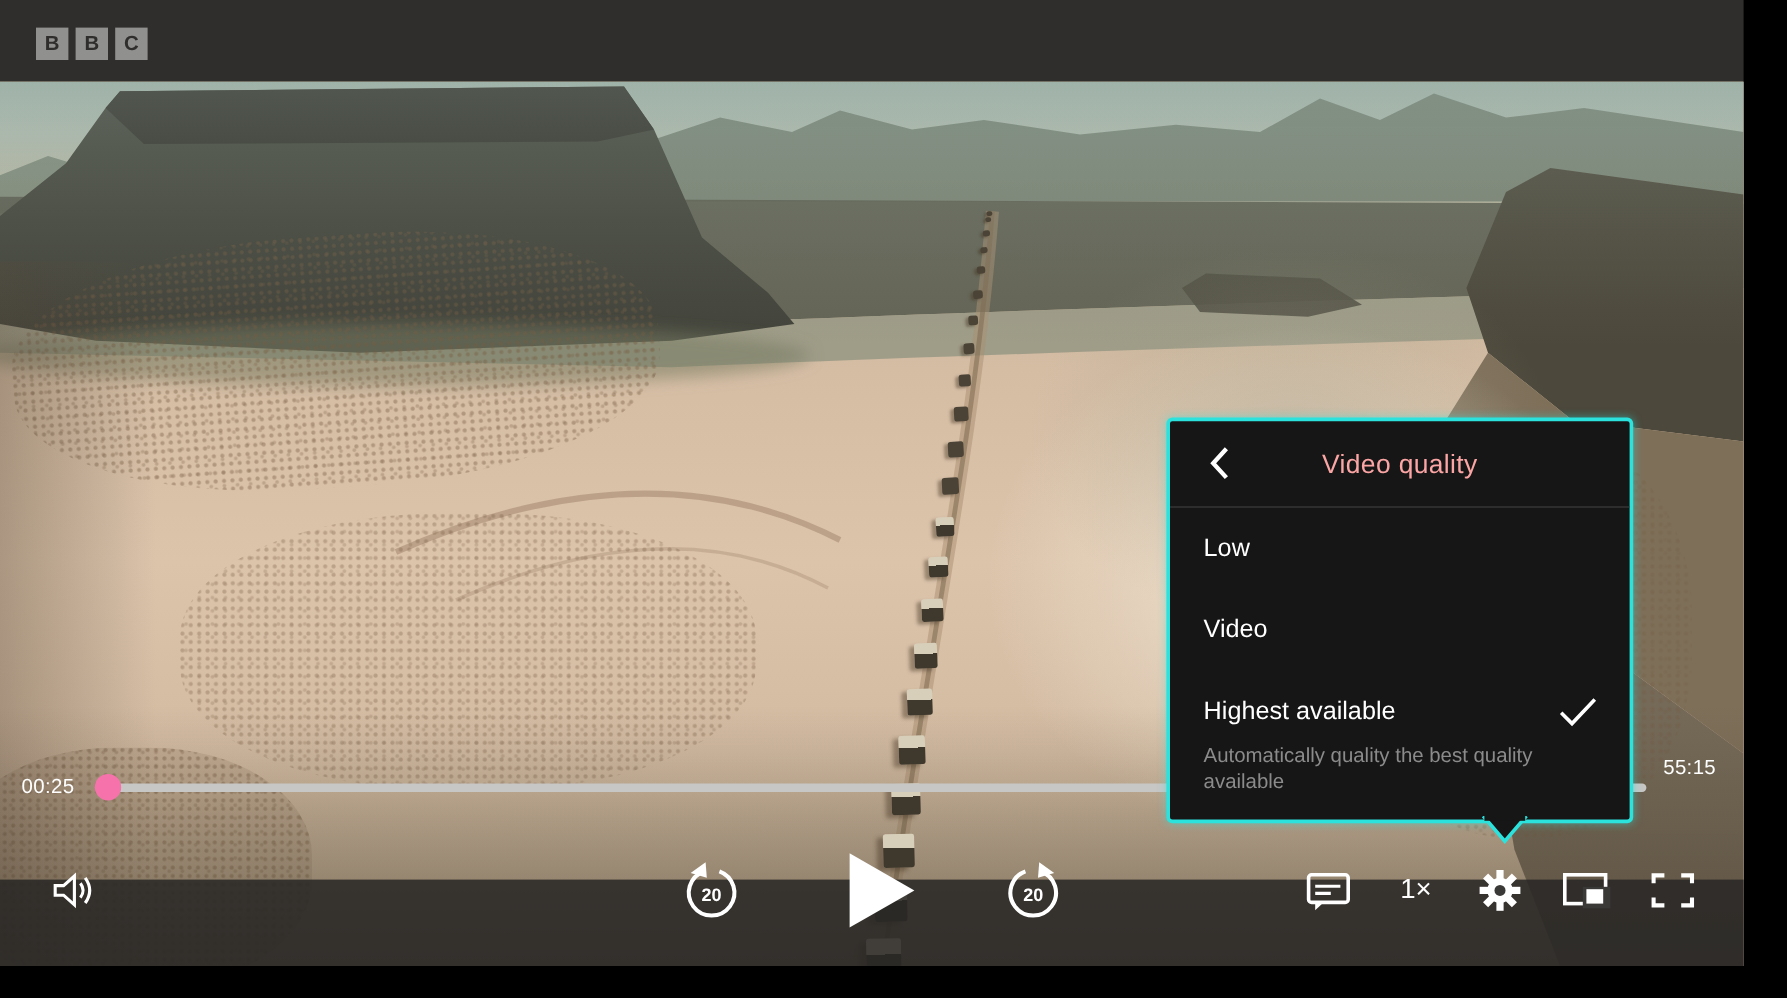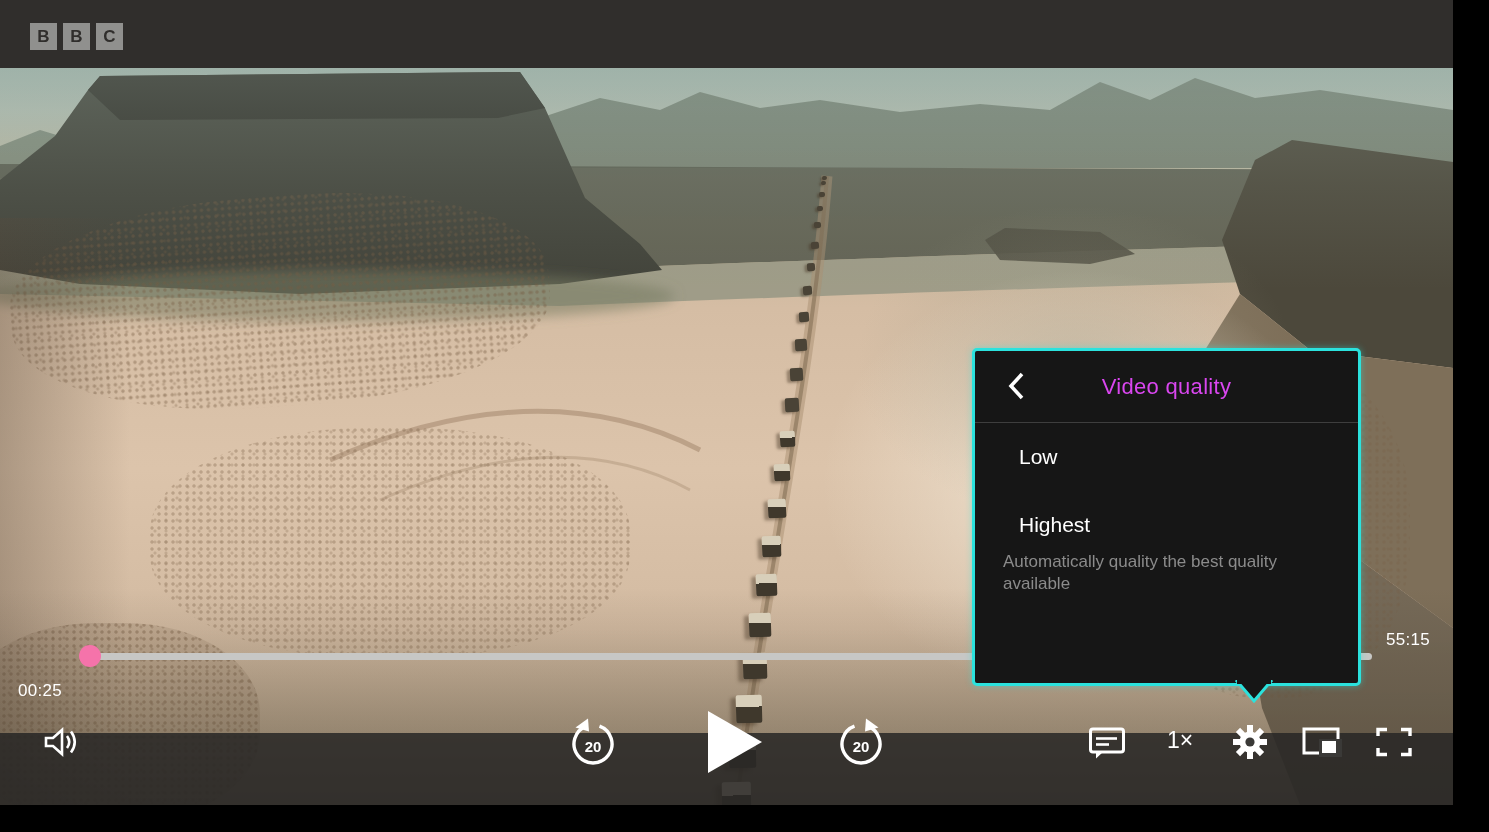--- a/index.html
+++ b/index.html
@@ -32,41 +32,41 @@
   .speckD{left:1130px;top:290px;width:280px;height:340px;opacity:.5;}
   .leftshade{position:absolute;left:0;top:150px;width:130px;height:587px;
       background:linear-gradient(90deg,rgba(80,66,52,.35),rgba(80,66,52,0));}
   .bottomshade{position:absolute;left:0;top:520px;width:1453px;height:217px;
       background:linear-gradient(180deg,rgba(68,58,44,0),rgba(68,58,44,.45));}
   .haze{position:absolute;inset:0;background:linear-gradient(180deg,rgba(160,180,170,.30) 0%,rgba(160,180,170,.12) 16%,rgba(160,180,170,0) 30%);}
   .truck{position:absolute;border-radius:2px;}
 
   
   .time{position:absolute;color:#fff;font-size:17px;letter-spacing:.3px;}
-  .time-current{left:18px;top:646px;margin-top:35px;}
+  .time-current{left:18px;top:646px;}
   .time-total{left:1386px;top:630px;}
   .progress-track{position:absolute;left:88px;top:653px;width:1284px;height:7px;border-radius:3.5px;background:#c7c7c5;}
   .playhead{position:absolute;left:79px;top:645px;width:22px;height:22px;border-radius:50%;background:#f573aa;}
 
   
   .controls-band{position:absolute;left:0;top:733px;width:1453px;height:72px;background:rgba(40,39,37,.86);}
   .ctl{position:absolute;display:flex;justify-content:center;color:#fff;}
   .skip-label{position:absolute;width:100%;text-align:center;top:24px;font-size:15px;font-weight:bold;color:#fff;}
   .play-tri{position:absolute;left:708px;top:711px;width:0;height:0;
       border-left:54px solid #fff;border-top:31px solid transparent;border-bottom:31px solid transparent;}
   .speed{position:absolute;left:1152px;top:727px;width:56px;text-align:center;color:#fff;font-size:23px;}
 
   
   .popup{position:absolute;left:972px;top:348px;width:383px;height:332px;background:#161616;
       border:3px solid #2be2dd;border-radius:5px;box-shadow:0 0 7px rgba(43,226,221,.45);}
   .popup-header{position:relative;height:71px;display:flex;align-items:center;justify-content:center;}
-  .popup-title{color:#d946ef;font-size:22px;letter-spacing:.3px;}
+  .popup-title{color:#fca5a5;font-size:22px;letter-spacing:.3px;}
   .back-btn{position:absolute;left:24px;top:18px;width:34px;height:34px;display:flex;align-items:center;justify-content:center;cursor:pointer;}
   .popup-divider{height:1px;background:#3e3e3e;margin:0;}
-  .menu-item{position:relative;height:68px;display:flex;align-items:center;padding:0 44px;color:#fff;font-size:21px;cursor:pointer;}
+  .menu-item{position:relative;height:68px;display:flex;align-items:center;padding:0 28px;color:#fff;font-size:21px;cursor:pointer;}
   .menu-item-last{height:auto;flex-direction:column;align-items:stretch;padding:0;}
   .mi-row{height:68px;display:flex;align-items:center;justify-content:space-between;padding:0 26px 0 28px;}
   .mi-desc{margin:-8px 28px 0 28px;max-width:292px;color:#8b8b8b;font-size:17px;line-height:1.28;padding-bottom:20px;}
   .notch{position:absolute;left:249px;top:329px;}
 
   svg{display:block;}
 </style>
 </head>
 <body>
 
@@ -237,23 +237,29 @@
         </svg>
       </div>
       <div class="popup-title">Video quality</div>
     </div>
     <div class="popup-divider"></div>
 
     <div class="menu-item">
       <span>Low</span>
     </div>
     <div class="menu-item">
-      <span>Highest</span>
+      <span>Video</span>
     </div>
     <div class="menu-item menu-item-last">
+      <div class="mi-row">
+        <span>Highest available</span>
+        <svg width="34" height="26" viewBox="0 0 34 26">
+          <polyline points="3,14 12,23 31,3" stroke="#fff" stroke-width="3" fill="none"></polyline>
+        </svg>
+      </div>
       <div class="mi-desc">Automatically quality the best quality available</div>
     </div>
 
     <svg class="notch" width="60" height="26" viewBox="0 0 60 26">
       <path d="M12 0 L30 21 L48 0" fill="#161616" stroke="#2be2dd" stroke-width="3"></path>
       <rect x="13" y="0" width="34" height="4" fill="#161616"></rect>
     </svg>
   </div>
 
 </div>

